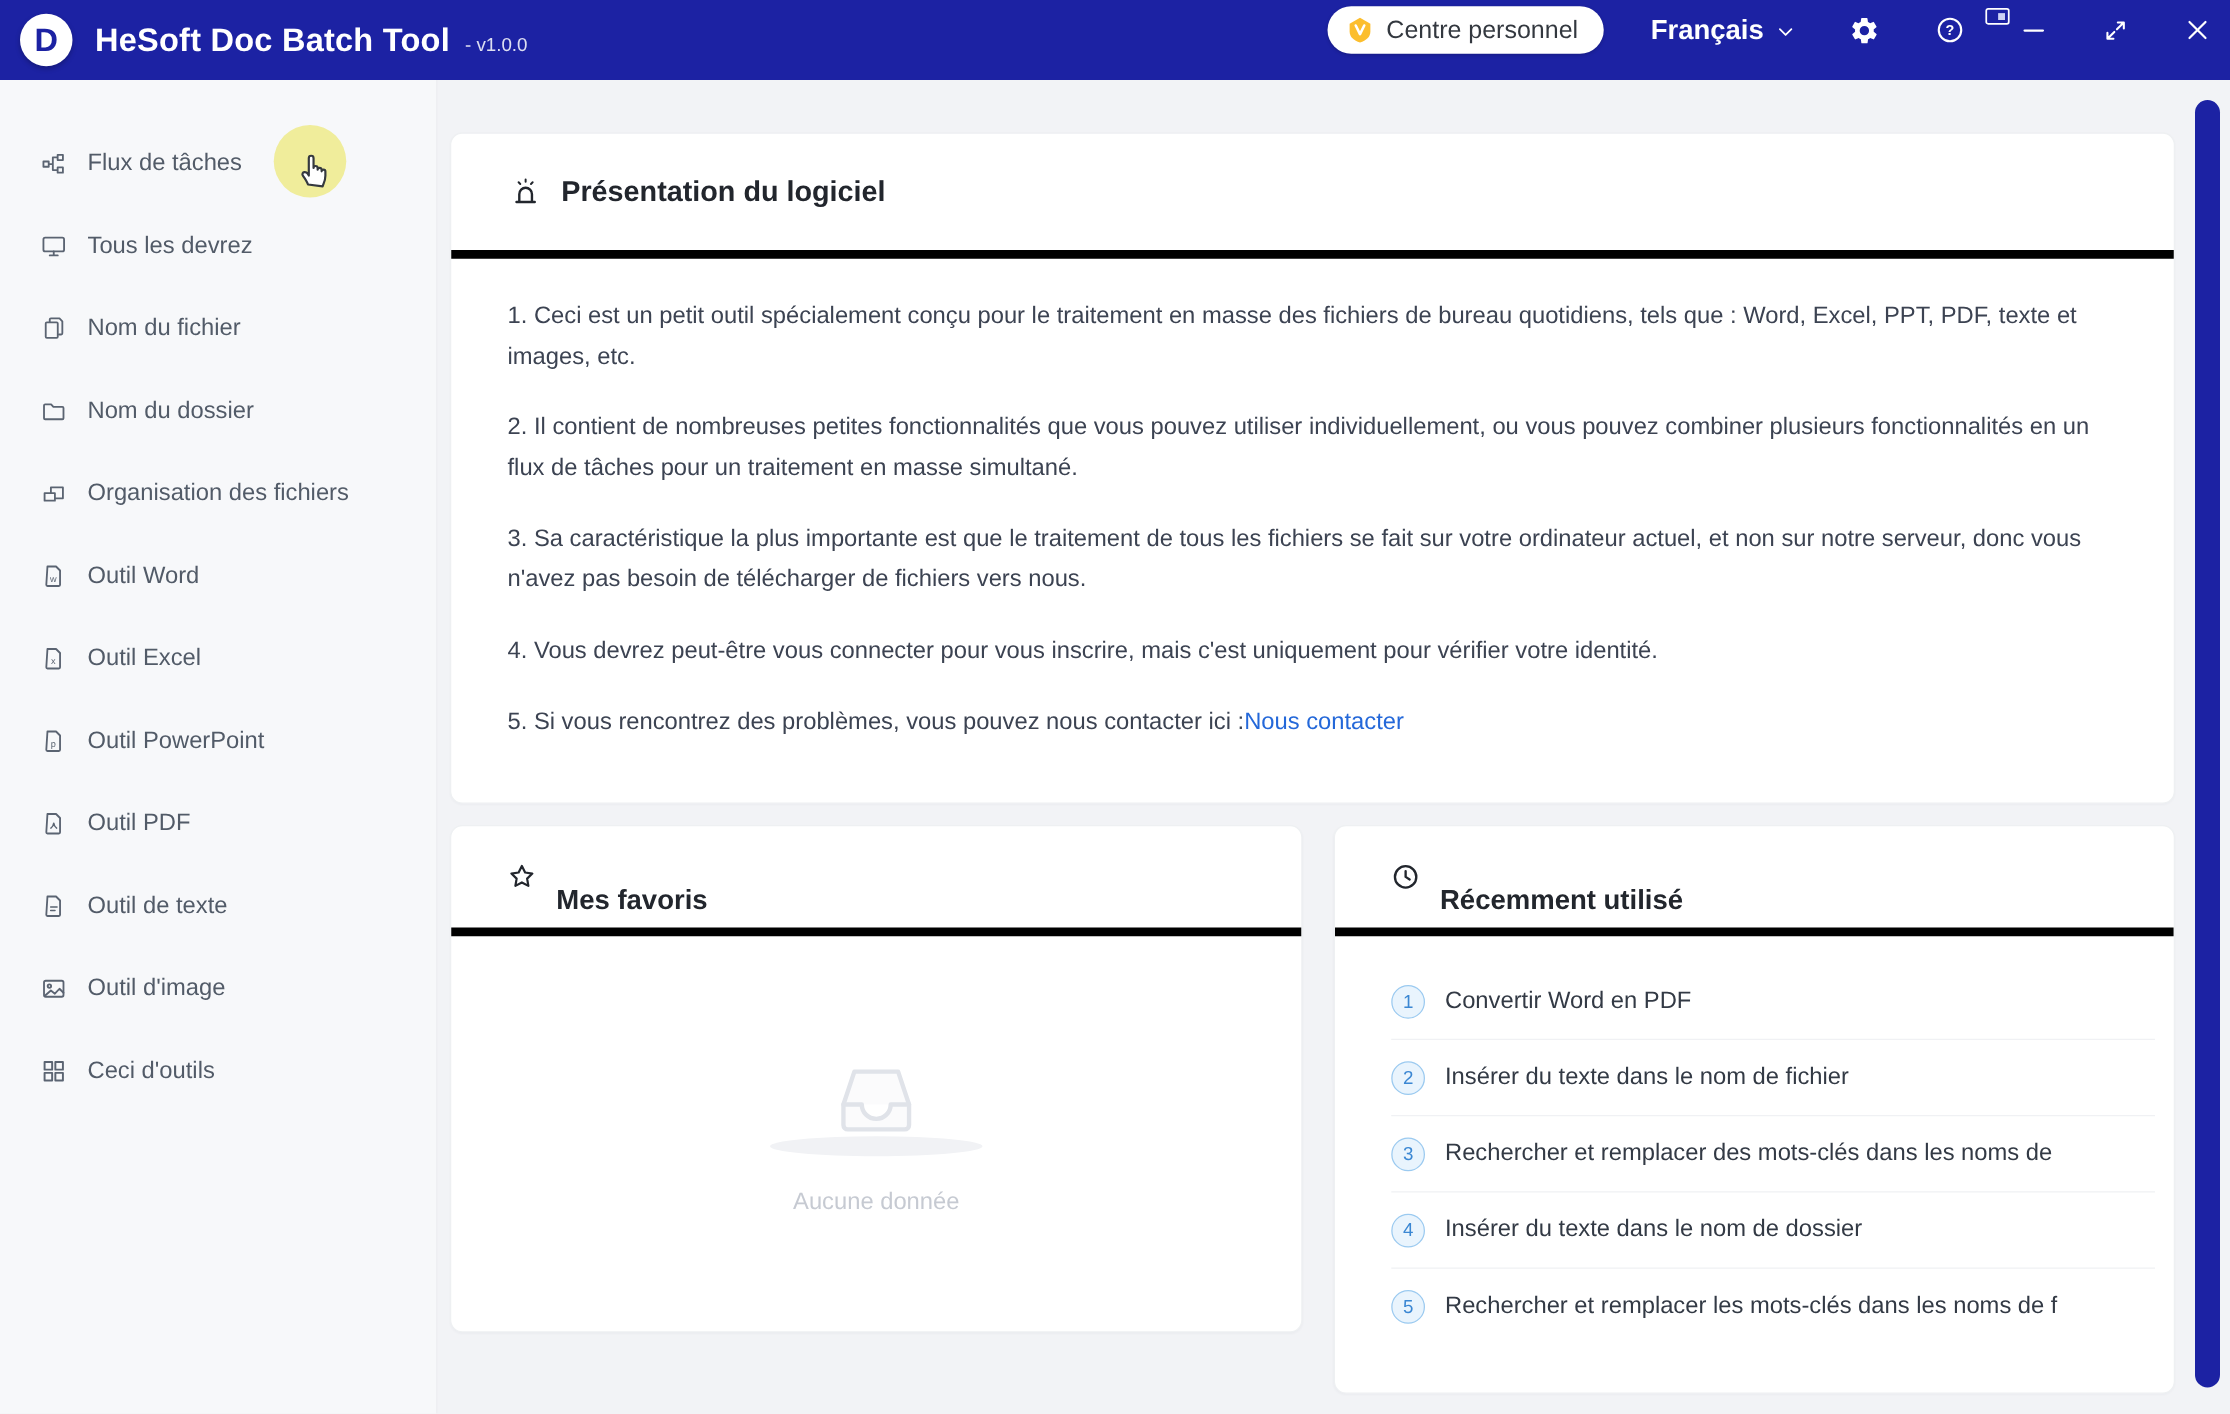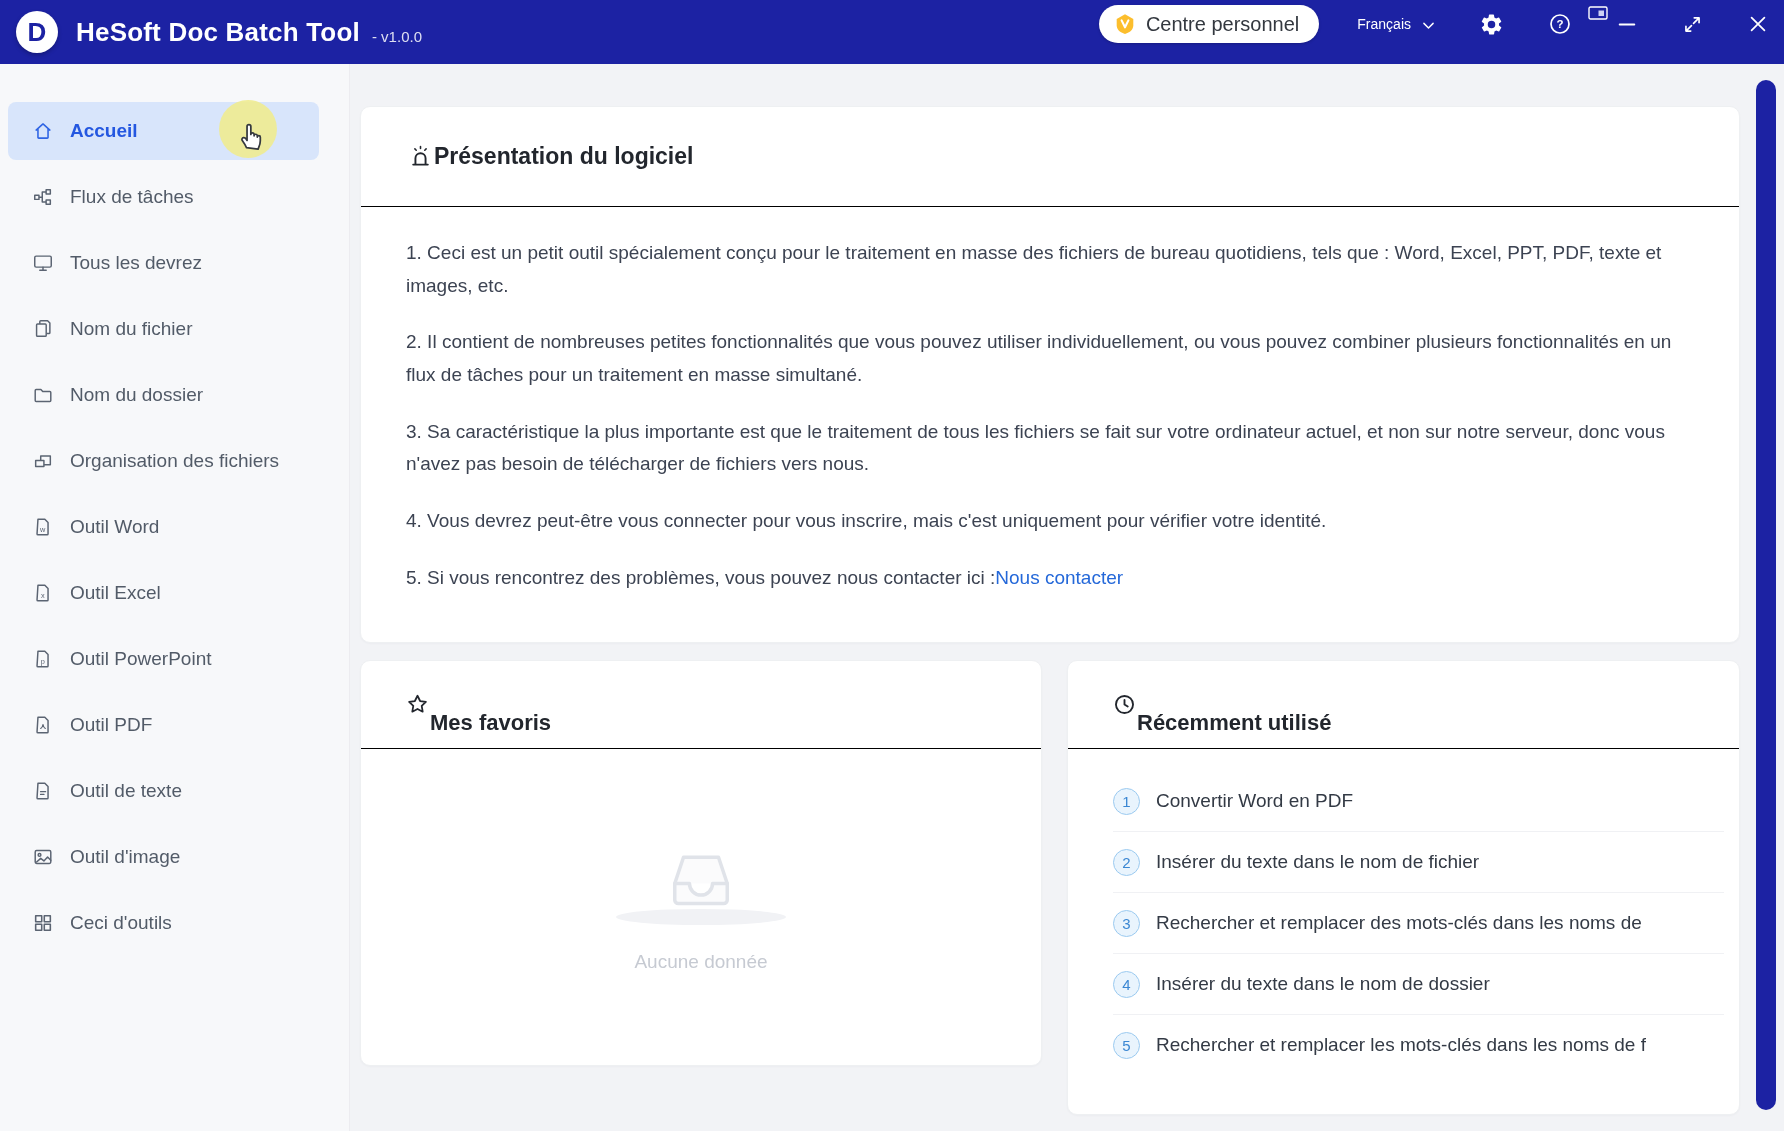--- a/index.html
+++ b/index.html
@@ -23,21 +23,21 @@
   .logo span { font-size:26px; font-weight:bold; color:#1c22a3; line-height:1; }
   .app-title { margin-left:18px; font-size:26px; font-weight:600; letter-spacing:.2px; white-space:nowrap; }
   .app-version { margin-left:12px; margin-top:8px; font-size:15px; color:rgba(255,255,255,.85); white-space:nowrap;text-align:center; }
   .header-right { position:absolute; right:0; top:0; height:48px; display:flex; align-items:center; }
   .pill {
     height:38px; background:#fff; border-radius:19px; display:flex; align-items:center;
     padding:0 20px 0 14px; cursor:pointer; box-shadow:0 1px 3px rgba(0,0,0,.2);
   }
   .pill .pill-label { font-size:20px; color:#33383f; margin-left:9px; white-space:nowrap; }
   .lang { display:flex; align-items:center; margin-left:38px; cursor:pointer; }
-  .lang-label { font-size:14px; color:#fff; }
+  .lang-label { font-size:22px; color:#fff;font-weight:bold; }
   .lang .chev { margin-left:9px; margin-top:2px; }
   .hicon { margin-left:44px; cursor:pointer; display:flex; align-items:center; }
   .hicon.first { margin-left:42px; }
   .hicon.last { margin-right:15px; }
   .mini-win { position:absolute; left:1588px; top:6px; }
 
   
   .sidebar {
     position:absolute; left:0; top:64px; width:350px; height:1067px;
     background:#f7f8fa; border-right:1px solid #ececf0;
@@ -56,22 +56,22 @@
 
   
   .card {
     position:absolute; background:#fff; border:1px solid #eef0f2; border-radius:10px;
     box-shadow:0 1px 2px rgba(30,40,70,.03);
   }
   .card-intro  { left:360px; top:106px; width:1380px; height:537px; }
   .card-fav    { left:360px; top:660px; width:682px;  height:406px; }
   .card-recent { left:1067px; top:660px; width:673px; height:455px; overflow:hidden; }
   .card-head {
-    height:100px; display:flex; align-items:center; 
-    padding-left:46px; border-bottom:1px solid #000000; color:#22262d;
+    height:100px; display:flex; align-items:center; gap:15px;
+    padding-left:46px; border-bottom:7px solid #000000; color:#22262d;
   }
   .card-fav .card-head, .card-recent .card-head { height:88px; padding-left:44px; }
   .card-title { font-size:23px; font-weight:700; color:#22262d; white-space:nowrap; }
   .card-fav .card-title, .card-recent .card-title { font-size:22px;margin-top:36px; }
 
   .intro-body { padding:30px 56px 0 45px; }
   .intro-body p { font-size:19px; line-height:1.72; color:#3c4352; margin-bottom:24px; }
   .contact-link { color:#2468d9; text-decoration:none; cursor:pointer; }
 
   
@@ -181,28 +181,20 @@
   <div class="mini-win">
     <svg width="20" height="15" viewBox="0 0 20 15">
       <rect x="1" y="1" width="18" height="12" rx="1.5" fill="none" stroke="#fff" stroke-width="1.4"></rect>
       <rect x="10.5" y="4.5" width="5.5" height="5.5" fill="#cdd2f5"></rect>
     </svg>
   </div>
 </div>
 
 <div class="sidebar">
 
-  <div class="side-item active">
-    <span>
-      <svg width="22" height="22" viewBox="0 0 24 24" fill="none" stroke="currentColor" stroke-width="1.7" stroke-linecap="round" stroke-linejoin="round">
-        <path d="M4.5 11L12 4.3 19.5 11M6.5 9.4V19a.8.8 0 0 0 .8.8h9.4a.8.8 0 0 0 .8-.8V9.4"></path>
-      </svg>
-    </span>
-    <span class="s-label">Accueil</span>
-  </div>
 
   <div class="side-item">
     <span>
       <svg width="22" height="22" viewBox="0 0 24 24" fill="none" stroke="currentColor" stroke-width="1.6" stroke-linejoin="round">
         <rect x="3" y="10" width="4.6" height="4.6"></rect>
           <rect x="15.4" y="4.2" width="4.6" height="4.6"></rect>
           <rect x="15.4" y="15.2" width="4.6" height="4.6"></rect>
         <path d="M7.6 12.3h3.6M11.2 12.3V6.5h4.2M11.2 12.3v5.2h4.2"></path>
       </svg>
     </span>

